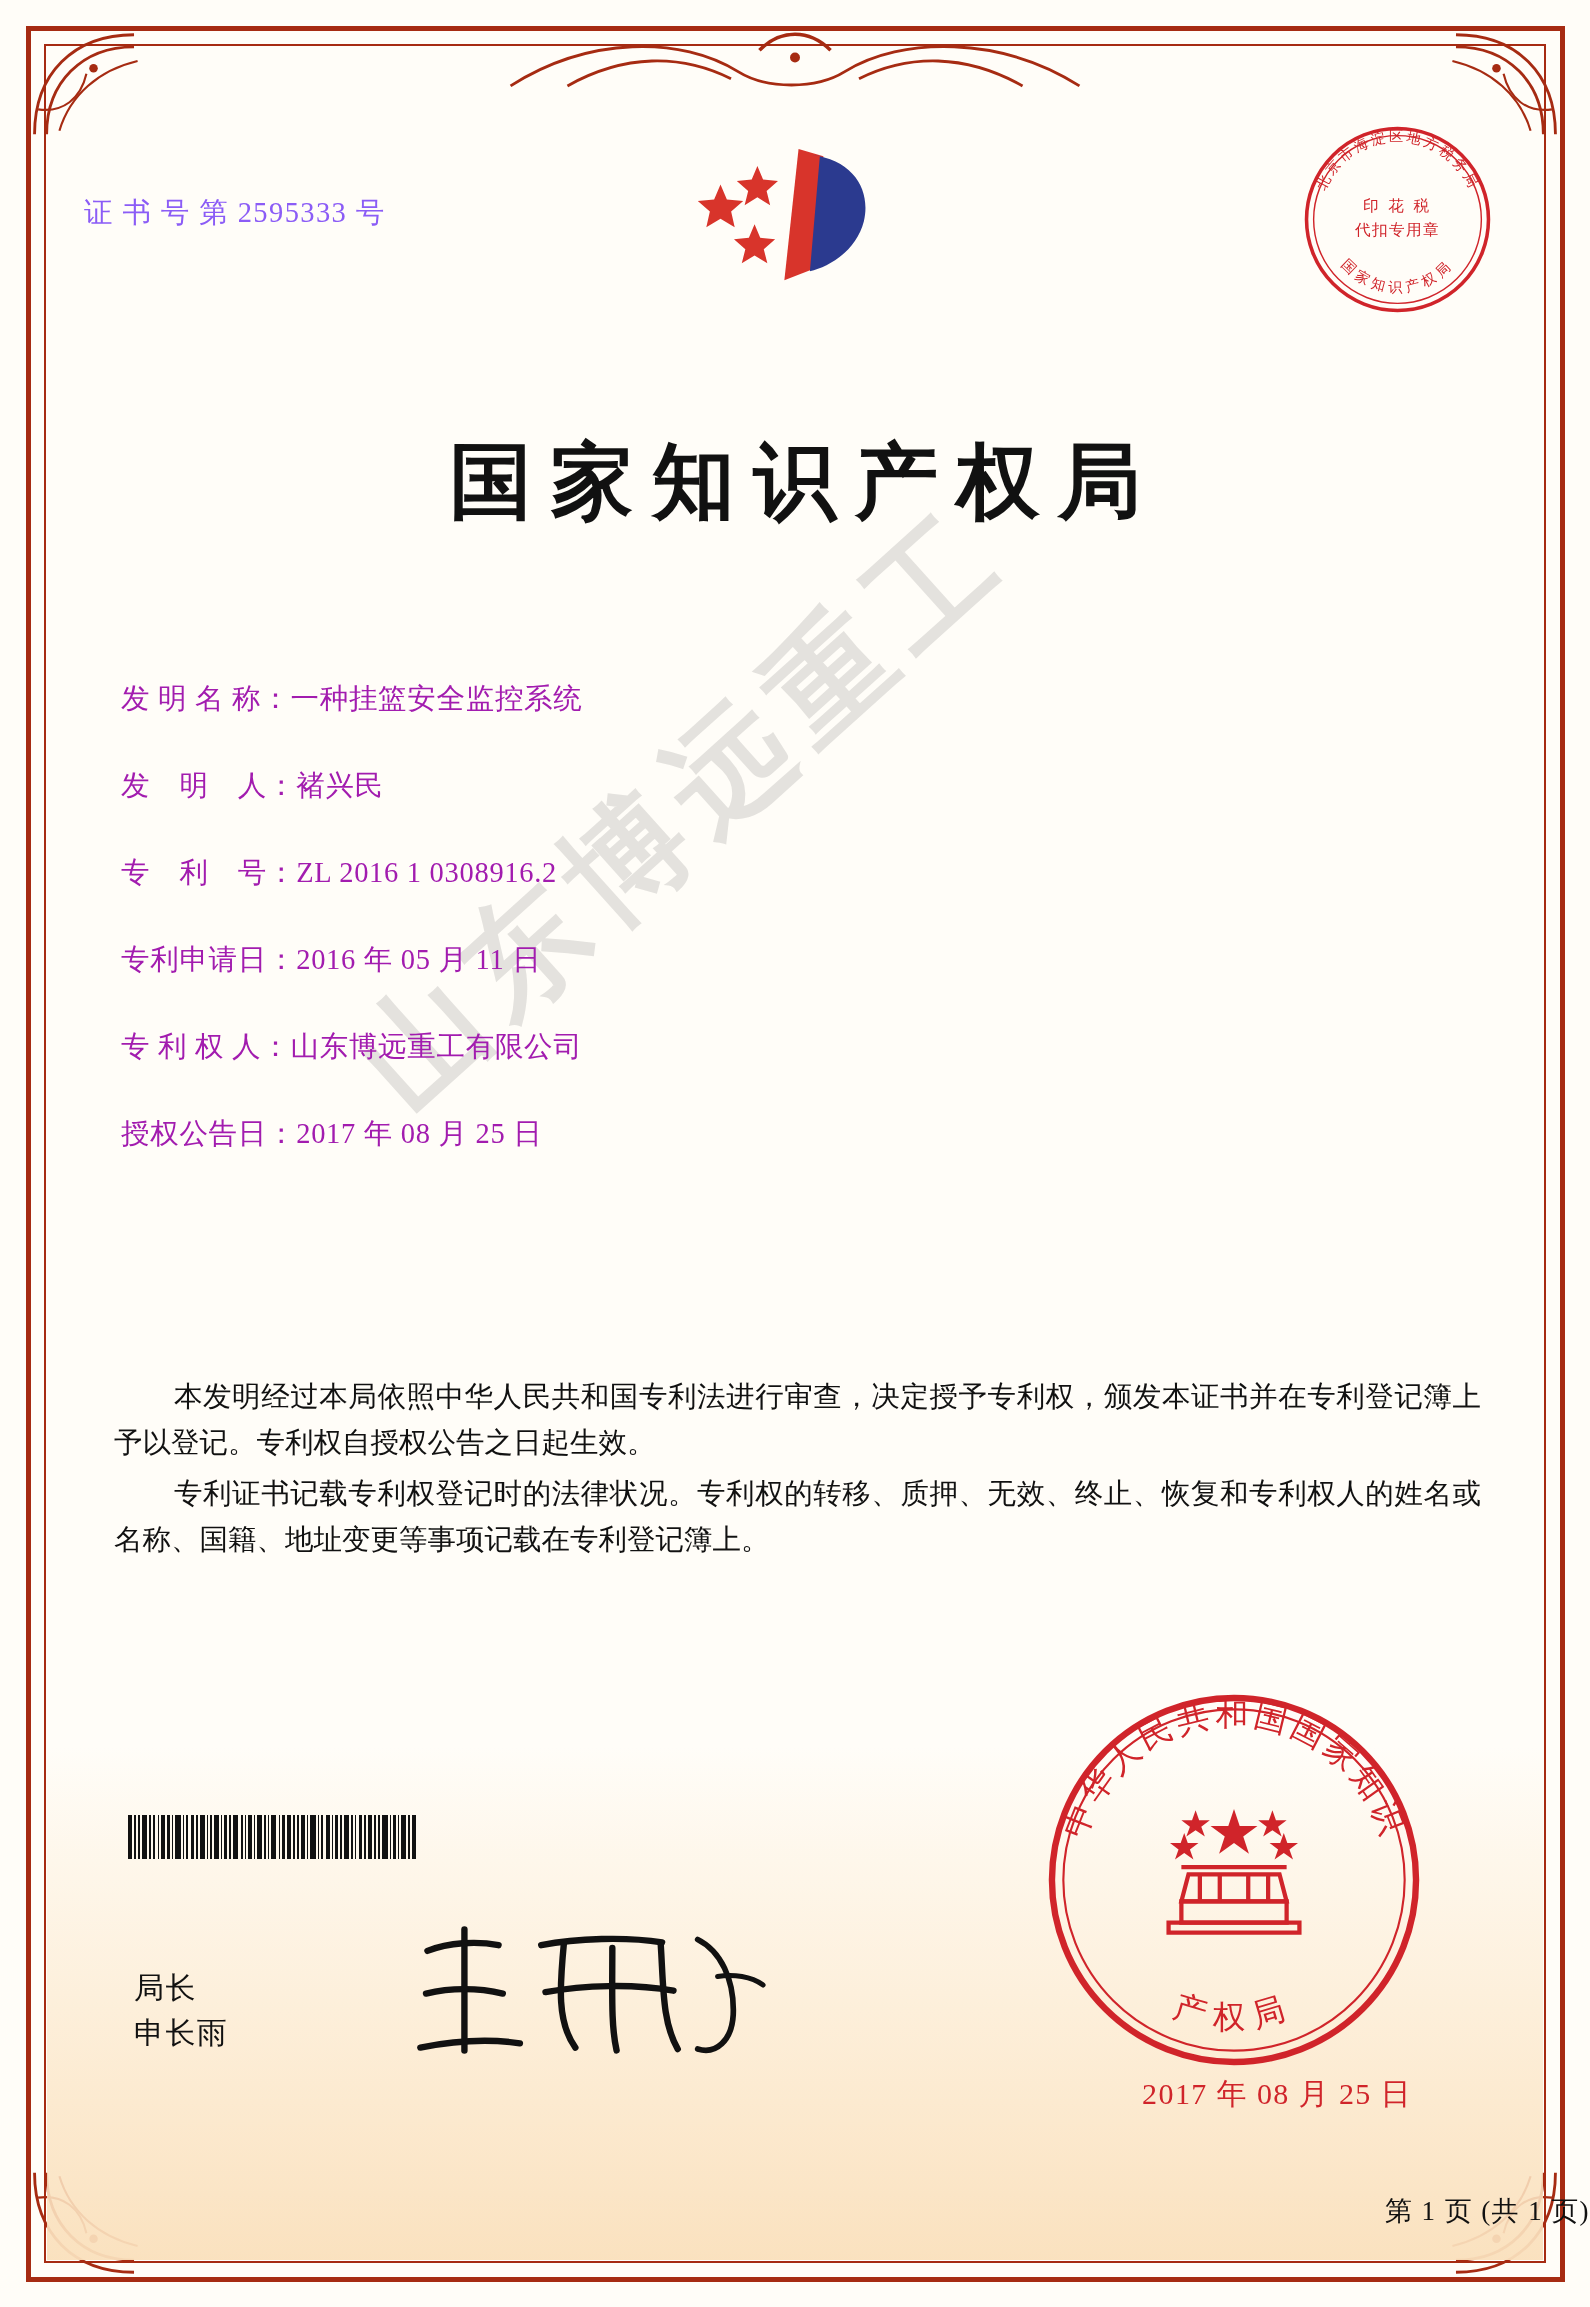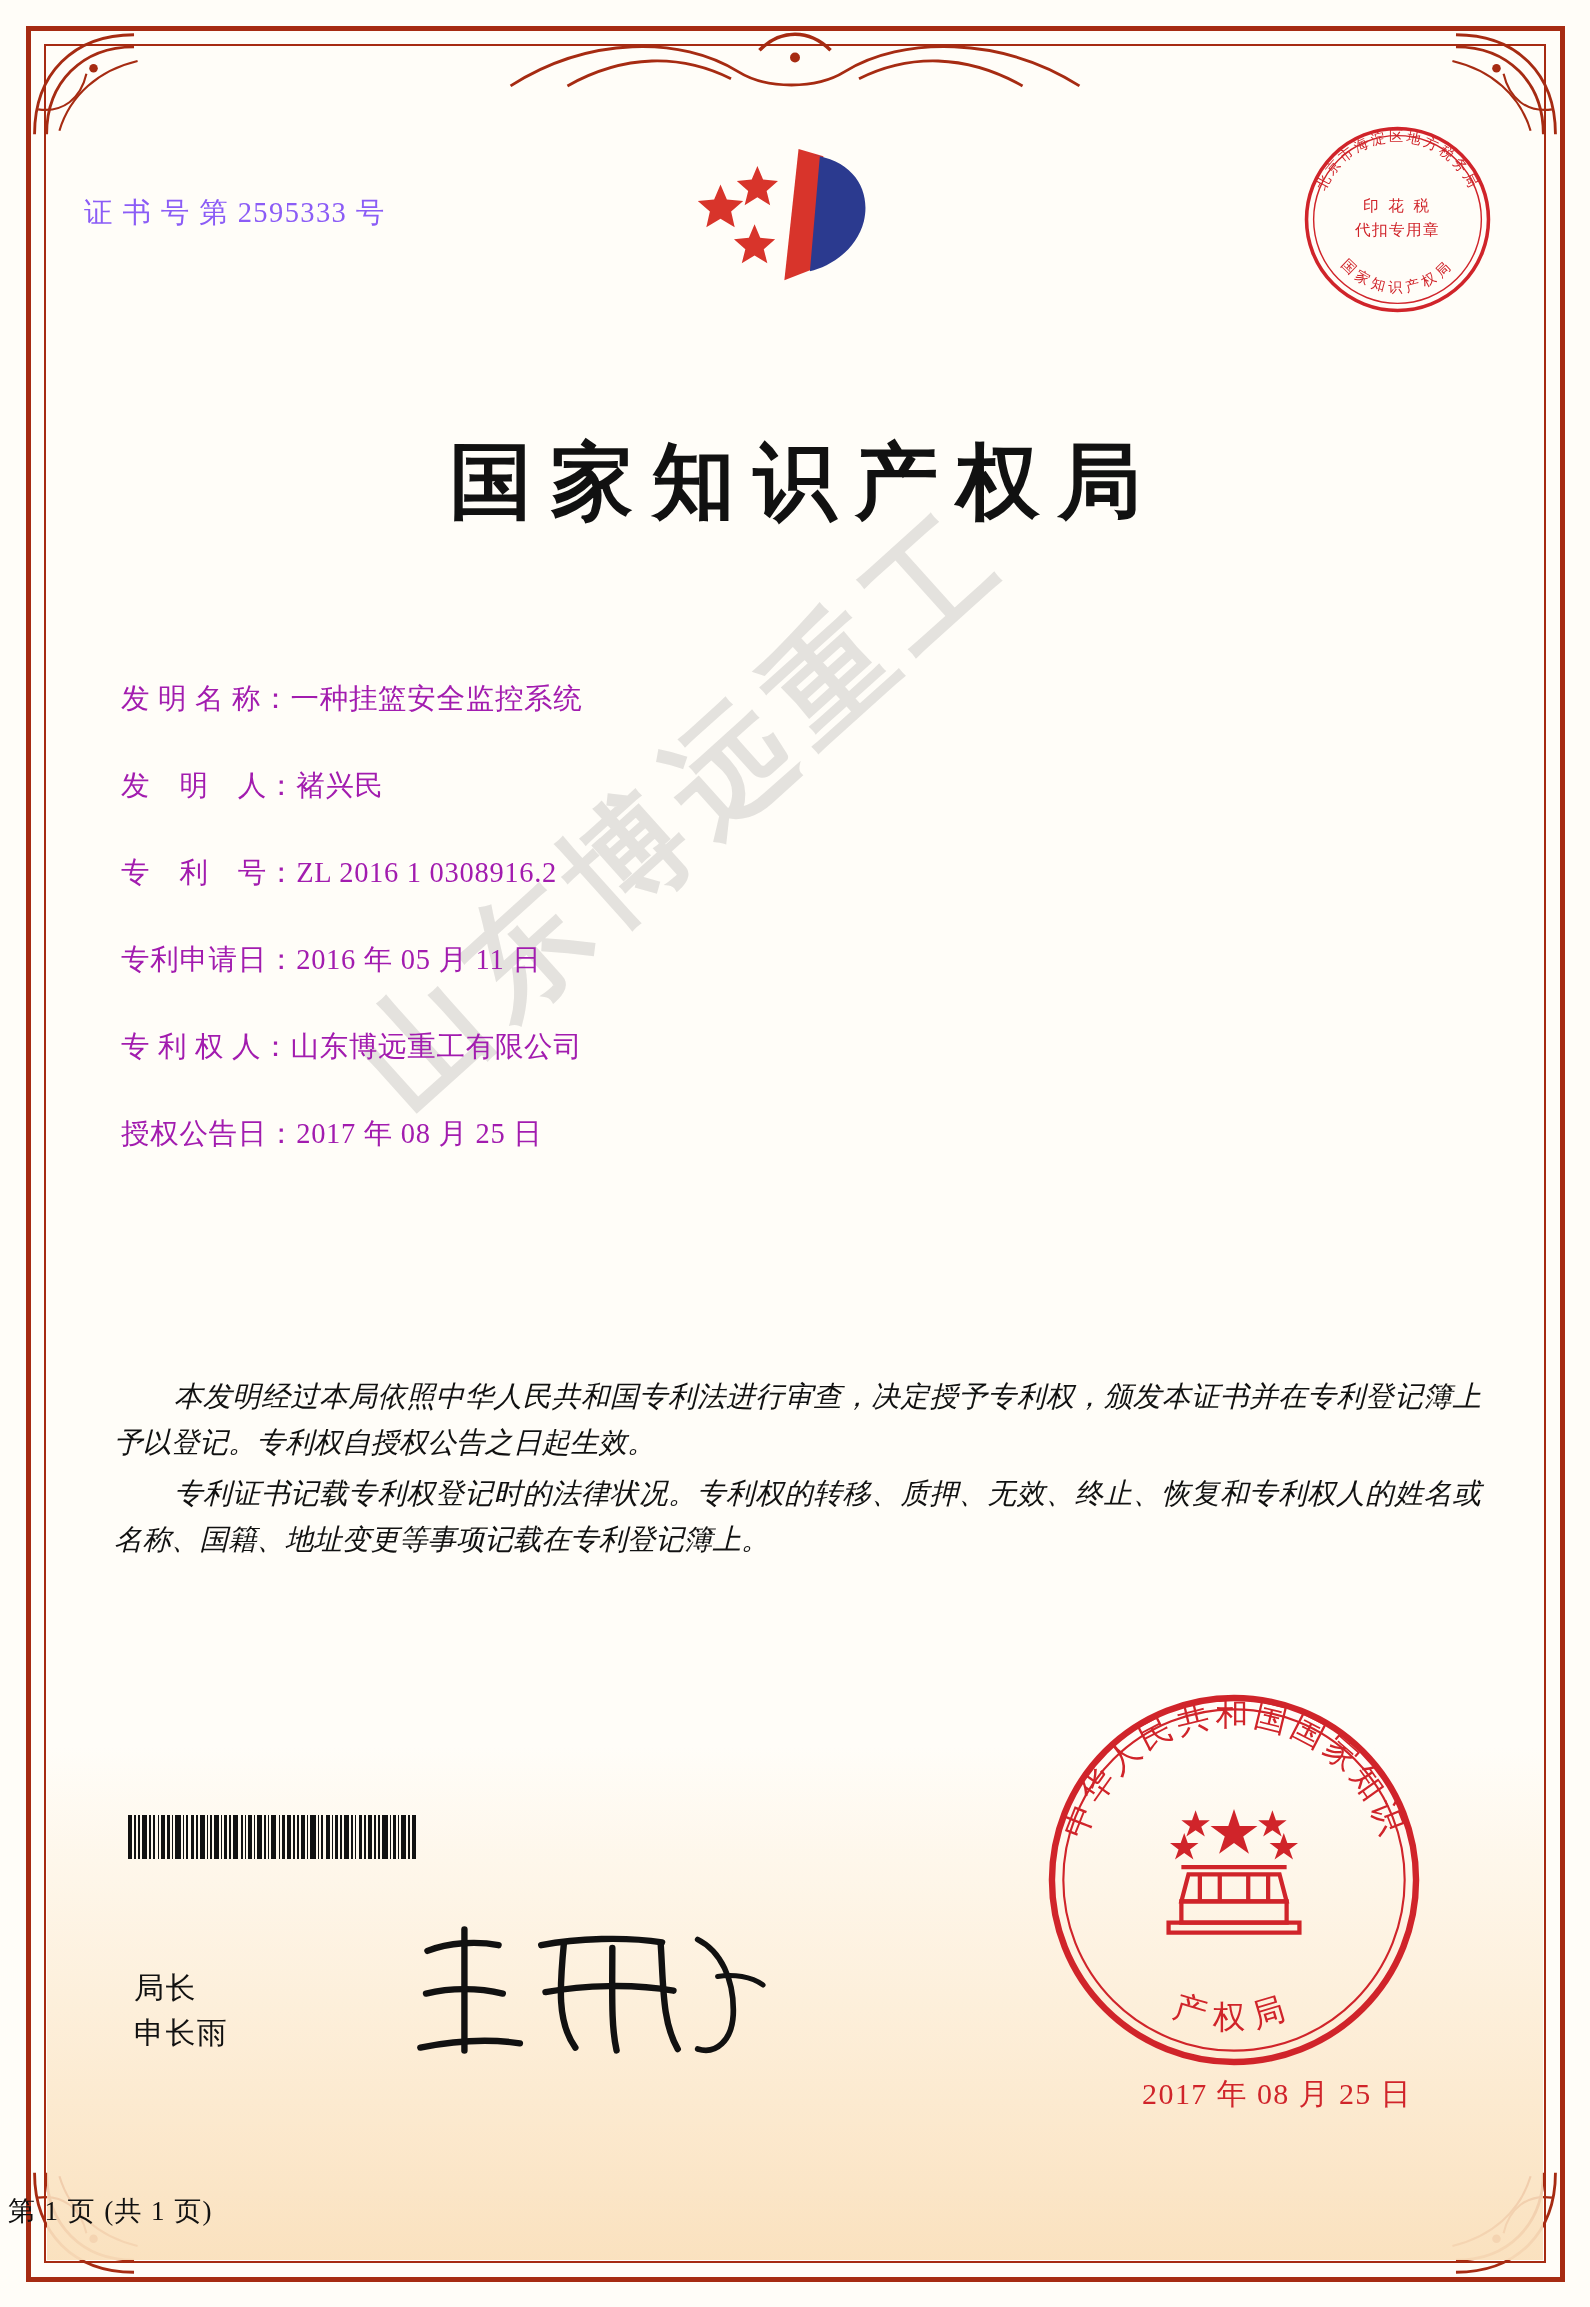--- a/index.html
+++ b/index.html
@@ -129,21 +129,20 @@
     top: 1374px;
     width: 1367px;
     font-size: 28.5px;
     line-height: 1.62;
     color: #111;
     text-align: justify;
   }
   .paras p {
     margin: 0 0 4.3px 0;
     text-indent: 60px;
-    font-style: italic;
   }
 
   
   .watermark {
     position: absolute;
     left: 456px;
     top: 726px;
     width: 641px;
     height: 641px;
     transform: rotate(-42deg);
@@ -209,23 +208,23 @@
     right: 178px;
     bottom: 192px;
     font-size: 30px;
     color: #d0242a;
     letter-spacing: 1.4px;
     white-space: nowrap;
   }
 
   .page-footer {
     position: absolute;
-    left: 8px; right: 0;
+    left: 1px; right: 0;
     bottom: 78px;
-    text-align: left;
+    text-align: right;
     font-size: 27px;
     color: #111;
     letter-spacing: 1.4px;
     margin-top: 48px;
   }
 </style>
 </head>
 <body>
 
 <div class="page">

